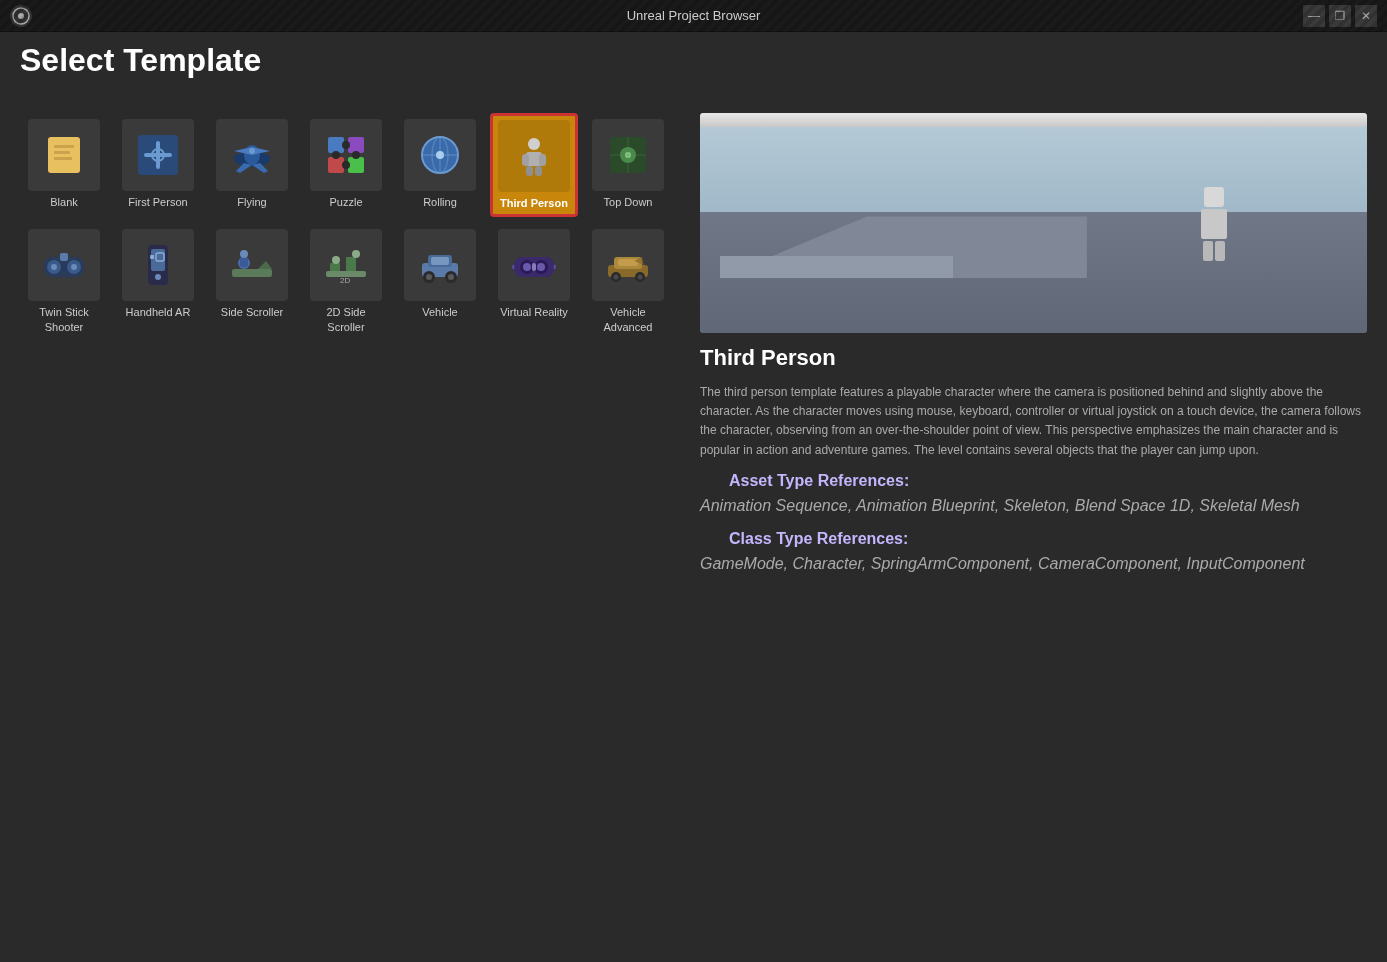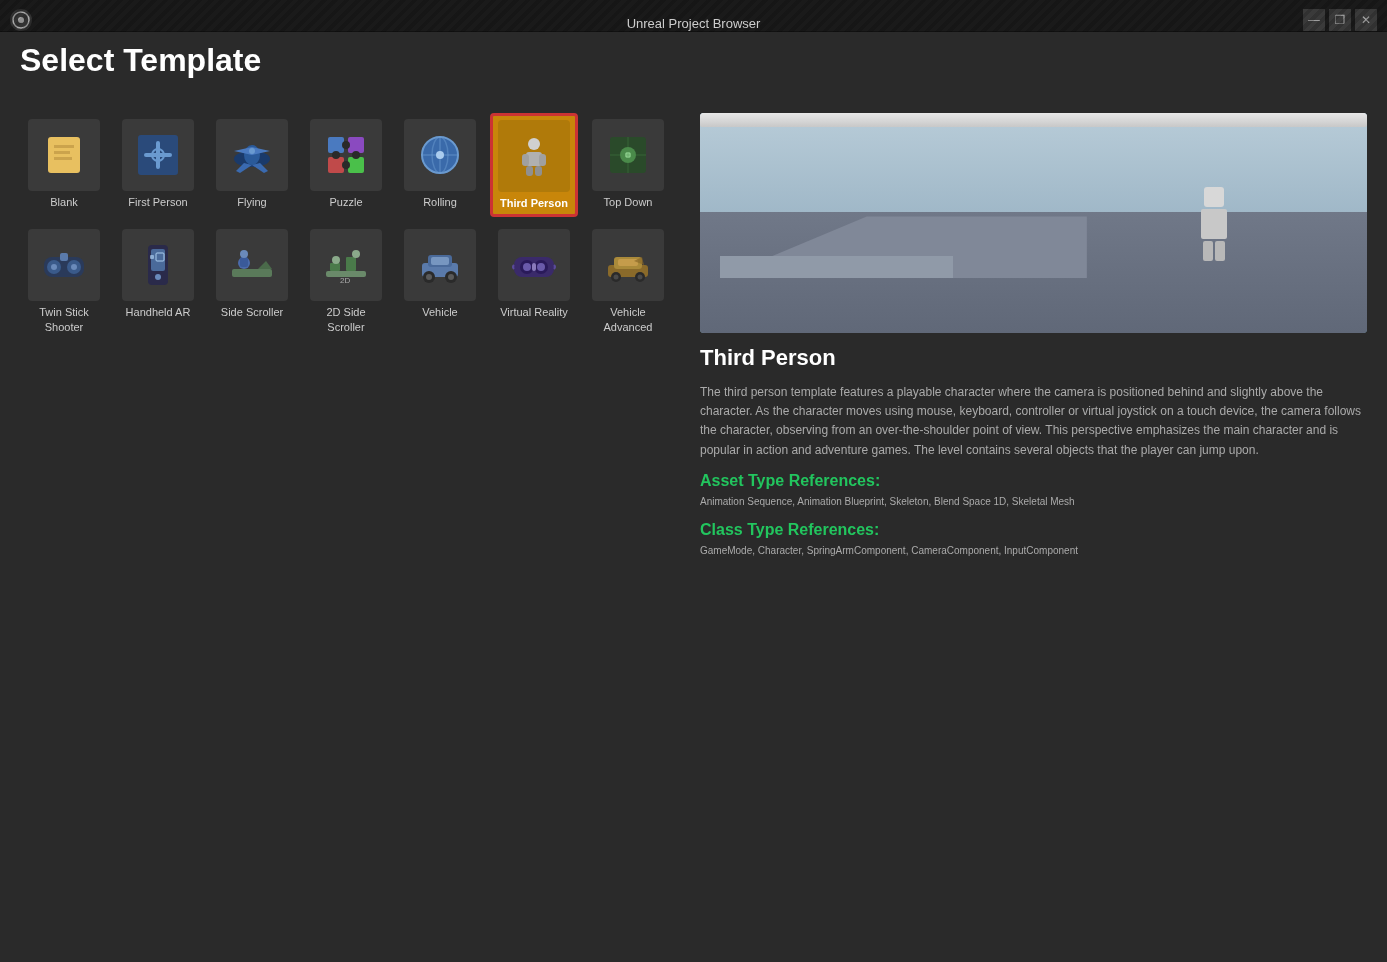--- a/index.html
+++ b/index.html
@@ -11,21 +11,21 @@
       height: 962px;
       overflow: hidden;
       position: relative;
     }
 
     
     .title-bar {
       background: #1a1a1a;
       height: 32px;
       display: flex;
-      align-items: flex-end;
+      align-items: center;
       justify-content: space-between;
       padding: 0 10px;
       border-bottom: 1px solid #111;
     }
     .title-bar-logo {
       width: 22px;
       height: 22px;
       background: #333;
       border-radius: 50%;
       display: flex; align-items: center; justify-content: center;
@@ -179,27 +179,29 @@
       color: #fff;
     }
     .template-desc {
       font-size: 12px;
       color: #aaa;
       line-height: 1.6;
     }
     .section-header {
       font-size: 16px;
       font-weight: bold;
-      color: #22c55e;
+      color: #c4b5fd;
       margin-bottom: 4px;
+      margin-left: 29px;
     }
     .section-content {
-      font-size: 10px;
+      font-size: 16px;
       color: #aaa;
       line-height: 1.5;
+      font-style: italic;
     }
 
     
     .title-bar-stripes {
       position: absolute;
       top: 0; left: 0; right: 0;
       height: 32px;
       background: repeating-linear-gradient(
         -45deg,
         transparent,

